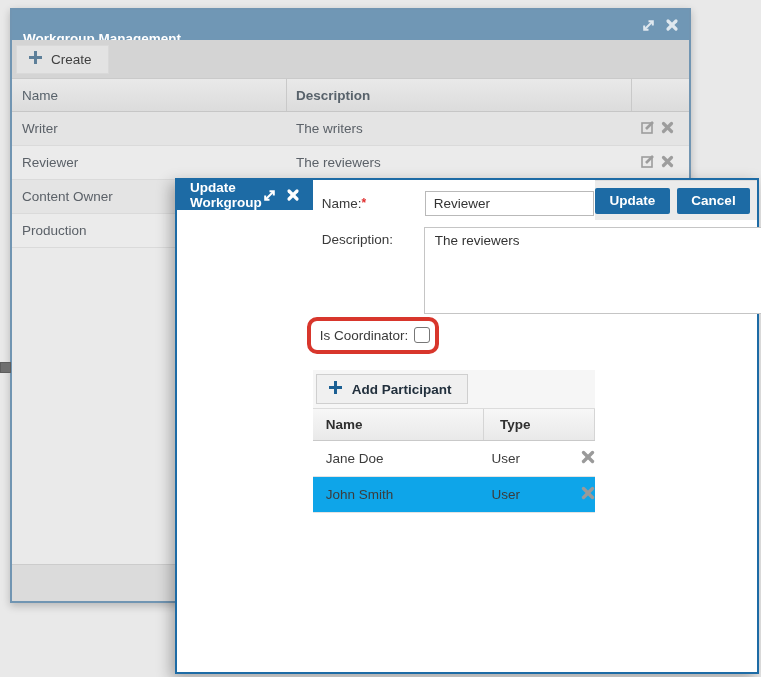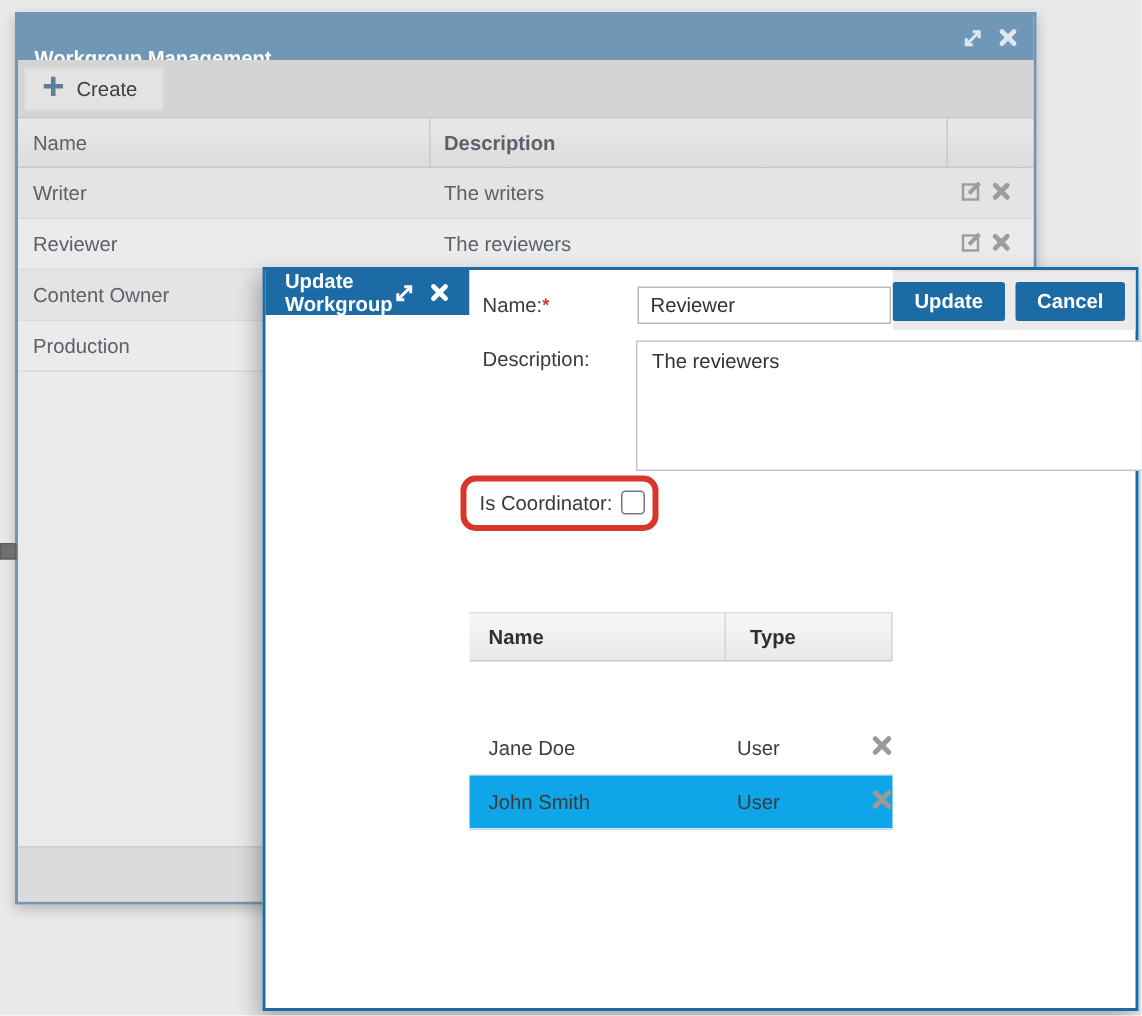--- a/index.html
+++ b/index.html
@@ -171,21 +171,20 @@
   .pt-thead .col-type { width:198px; padding-left:16px; border-right:1px solid #d5d5d5; height:100%; display:flex; align-items:center; }
   .pt-thead .col-x    { flex:1 1 auto; height:100%; }
 
   .pt-row {
     position:absolute; left:0;
     width:100%; height:36px;
     display:flex; align-items:center;
     font-size:13.5px; color:#3c3c3c;
     border-bottom:1px solid #e3e3e3;
     background:#fff;
-    margin-top:40px;
   }
   .pt-row.alt { background:#0ea5e9; }
   .pt-row .cell-name { width:317px; padding-left:13px; }
   .pt-row .cell-type { width:198px; padding-left:16px; }
   .pt-row .cell-x { flex:1 1 auto; display:flex; justify-content:center; align-items:center; }
 
   .modal-footer {
     height:40px; flex:0 0 40px;
     background:#ebebeb; border-top:1px solid #dcdcdc;
     display:flex; align-items:center; justify-content:flex-end;
@@ -322,20 +321,30 @@
     <span class="fld-label lbl-name"><span>Name:</span><span class="req-mark">*</span></span>
     <input class="inp-name" type="text" value="Reviewer" style="">
 
     <span class="fld-label lbl-desc">Description:</span>
     <textarea class="inp-desc" style="">The reviewers</textarea>
 
     <span class="fld-label lbl-coord">Is Coordinator:</span>
     <span class="chk-coord"></span>
     <span class="red-callout"></span>
 
+    <div class="pt-toolbar">
+      <button class="btn-add-participant">
+        <span>
+          <svg width="13" height="13" viewBox="0 0 13 13">
+            <path d="M5 0h3v5h5v3H8v5H5V8H0V5h5z" fill="#1b5f93"></path>
+          </svg>
+        </span>
+        <span>Add Participant</span>
+      </button>
+    </div>
 
     <div class="pt-thead">
       <span class="col-name">Name</span>
       <span class="col-type">Type</span>
       <span class="col-x"></span>
     </div>
 
     <div class="pt-row" style="top:261px;">
       <span class="cell-name">Jane Doe</span>
       <span class="cell-type">User</span>

